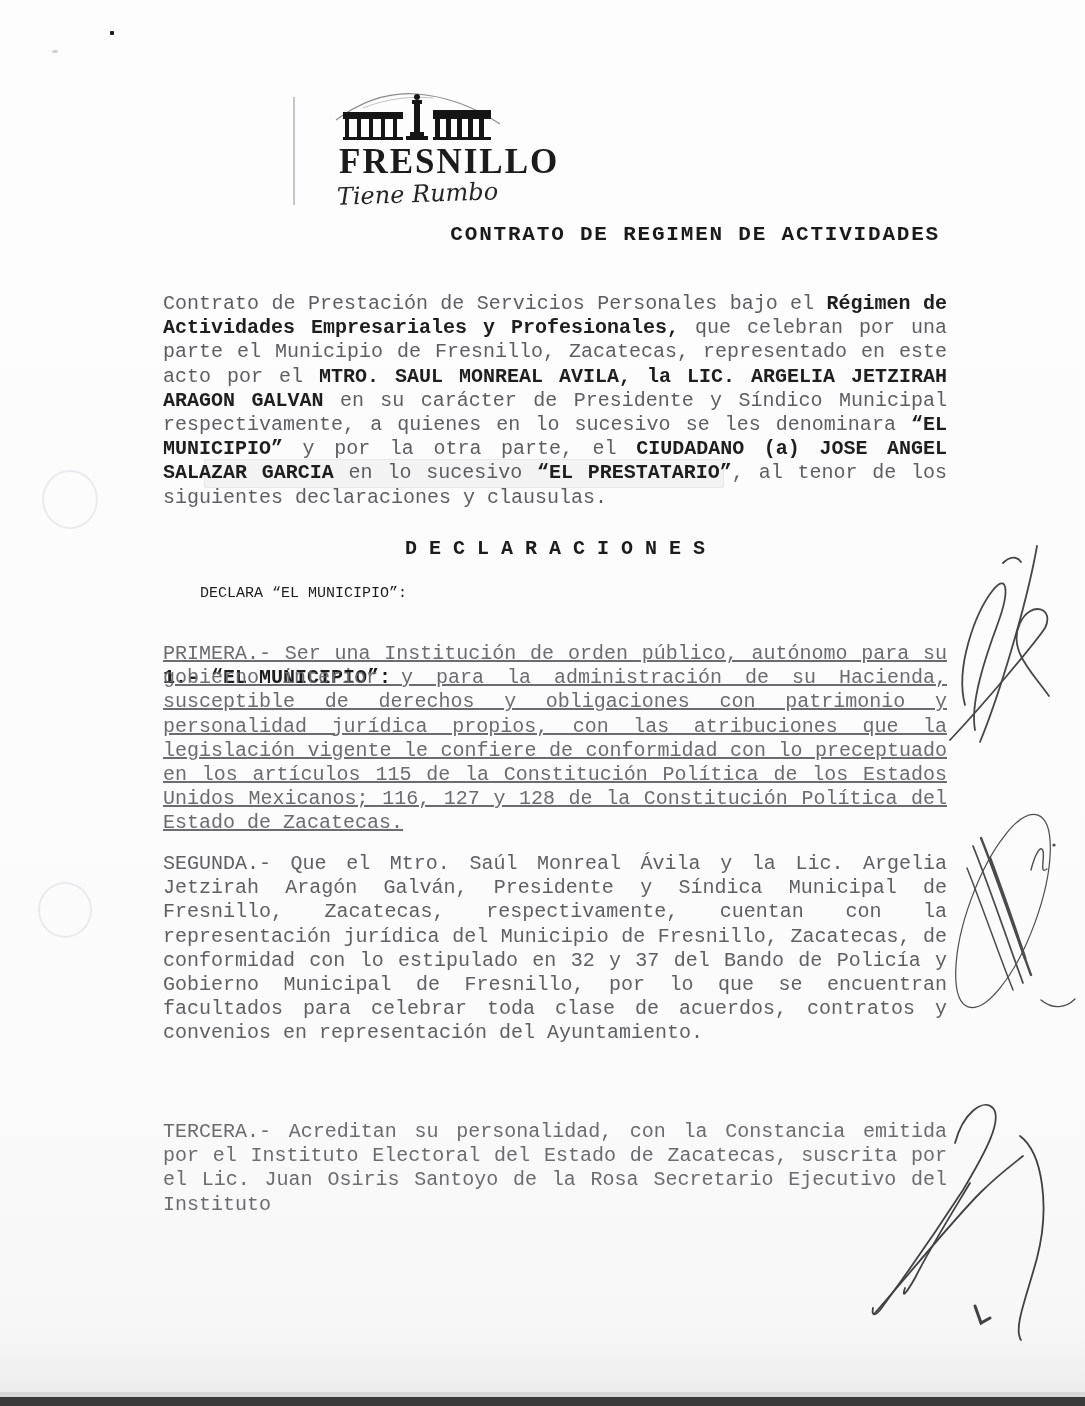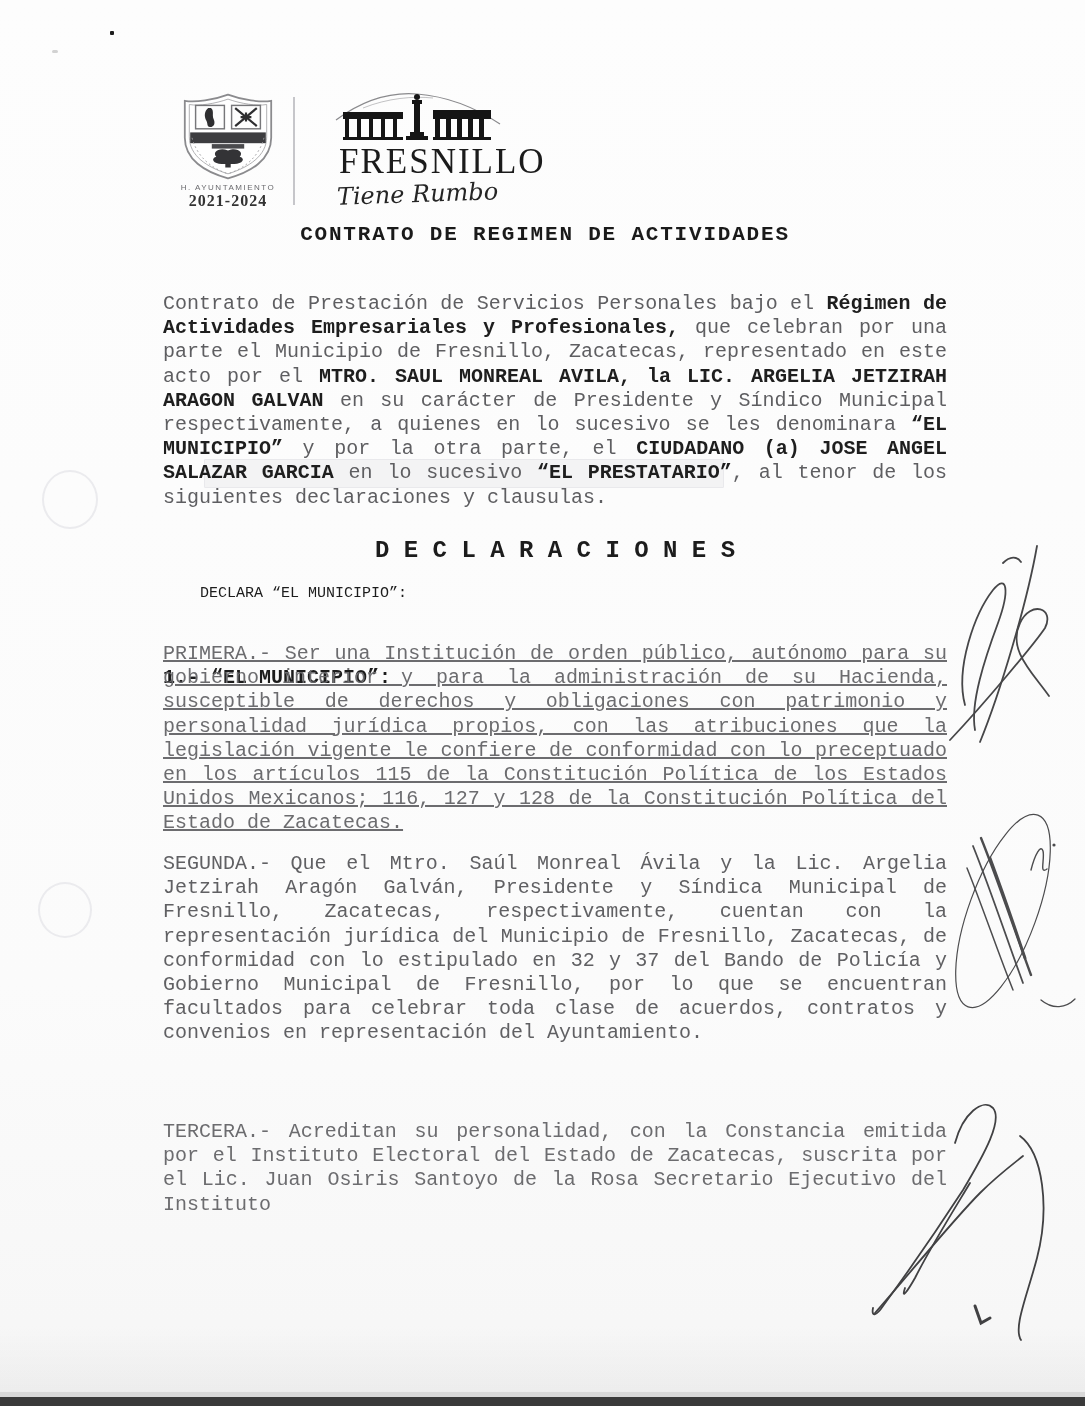--- a/index.html
+++ b/index.html
@@ -10,31 +10,31 @@
     font-family:"Liberation Mono","DejaVu Sans Mono",monospace;
   }
   
   .crest{position:absolute;left:168px;top:90px;width:120px;height:116px;text-align:center;}
   .crest svg{display:block;margin:0 auto;}
   .crest-l1{font-family:"Liberation Sans",sans-serif;font-size:8px;letter-spacing:1.5px;color:#6a6a6e;margin-top:1px;white-space:nowrap;}
   .crest-l2{font-family:"Liberation Serif","DejaVu Serif",serif;font-size:16px;font-weight:bold;color:#333;letter-spacing:1px;margin-top:0px;}
   .logo-divider{position:absolute;left:293px;top:97px;width:2px;height:108px;background:#c6c6ca;}
   .brand{position:absolute;left:305px;top:88px;width:225px;text-align:center;}
   .brand svg{display:block;margin:0 auto;}
-  .brand-name{font-family:"Liberation Serif","DejaVu Serif",serif;font-size:35px;font-weight:400;letter-spacing:2px;color:#1b1b1b;line-height:36px;white-space:nowrap;margin-left:34px;}
+  .brand-name{font-family:"Liberation Serif","DejaVu Serif",serif;font-size:35px;font-weight:700;letter-spacing:2px;color:#1b1b1b;line-height:36px;white-space:nowrap;margin-left:34px;}
   .brand-tagline{font-family:"DejaVu Serif","Liberation Serif",serif;font-style:italic;font-size:24px;color:#252525;line-height:26px;transform:rotate(-2deg);margin-top:1px;}
   
-  .doc-title{position:absolute;left:150px;top:220px;width:790px;text-align:center;
+  .doc-title{position:absolute;left:150px;top:220px;width:790px;text-align:right;
     font-size:21px;font-weight:bold;color:#1a1a1a;letter-spacing:1.8px;line-height:30px;}
   .para{position:absolute;left:163px;width:784px;font-size:20px;line-height:24.2px;
     text-align:justify;color:#5e5e61;}
   .para .bold-seg{font-weight:bold;color:#1e1e1e;}
   .intro{top:292px;}
   .h-declaraciones{position:absolute;left:163px;top:537px;width:784px;text-align:center;
-    font-size:24px;font-weight:bold;color:#1c1c1c;}
+    font-size:20px;font-weight:bold;color:#1c1c1c;}
   .h-declara{position:absolute;left:200px;top:585px;font-size:15px;font-weight:normal;color:#1c1c1c;}
   .h-clause1{position:absolute;left:163px;top:634px;font-size:20px;font-weight:bold;color:#1c1c1c;margin-top:32px;}
   .p-primera{top:642px;color:#6c6c6f;text-decoration:underline;}
   .p-segunda{top:852px;color:#606063;}
   .p-tercera{top:1120px;color:#6c6c6f;}
   
   .tape{position:absolute;left:204px;top:459px;width:518px;height:27px;
     background:#f3f3f4;border:1px solid #e9e9ec;border-radius:1px;}
   .punch{position:absolute;border:2px solid #ebebee;border-radius:50%;}
   .punch-1{left:42px;top:470px;width:52px;height:55px;}
@@ -51,38 +51,20 @@
 <body>
 
 <div class="page">
 
   <div class="speck-1"></div>
   <div class="speck-2"></div>
   <div class="punch punch-1"></div>
   <div class="punch punch-2"></div>
   <div class="tape"></div>
 
-  <div class="crest">
-    <svg width="108" height="92" viewBox="0 0 120 100">
-      <path d="M60,4 C44,10 24,13 12,11 L12,52 C12,76 34,90 60,97 C86,90 108,76 108,52 L108,11 C96,13 76,10 60,4 Z" fill="#ffffff" stroke="#8b8b8e" stroke-width="2"></path>
-      <path d="M60,9 C46,14 28,17 17,15 L17,51 C17,72 37,85 60,92 C83,85 103,72 103,51 L103,15 C92,17 74,14 60,9 Z" fill="none" stroke="#a9a9ac" stroke-width="1"></path>
-      <rect x="24" y="16" width="32" height="26" fill="#fdfdfd" stroke="#77777a" stroke-width="1.6"></rect>
-      <rect x="64" y="16" width="32" height="26" fill="#fdfdfd" stroke="#77777a" stroke-width="1.6"></rect>
-      <path d="M38,19 C34,22 33,28 36,33 C38,37 36,39 40,40 C45,40 46,35 44,31 C42,27 45,22 41,19 Z" fill="#2e2e30"></path>
-      <path d="M68,19 L92,39 M92,19 L68,39 M80,24 L80,34 M74,29 L86,29" stroke="#2e2e30" stroke-width="2.4" fill="none"></path>
-      <rect x="18" y="46" width="84" height="12" fill="#3d3d40"></rect>
-      <rect x="42" y="59" width="36" height="5" fill="#4a4a4d"></rect>
-      <path d="M60,66 C50,62 42,68 47,73 C40,75 44,81 53,81 L67,81 C76,81 80,75 73,73 C78,68 70,62 60,66 Z" fill="#333336"></path>
-      <rect x="57" y="80" width="6" height="5" fill="#333336"></rect>
-      <path d="M20,52 C26,74 42,86 60,92" fill="none" stroke="#9c9c9f" stroke-width="1" stroke-dasharray="2,3"></path>
-      <path d="M100,52 C94,74 78,86 60,92" fill="none" stroke="#9c9c9f" stroke-width="1" stroke-dasharray="2,3"></path>
-    </svg>
-    <div class="crest-l1">H. AYUNTAMIENTO</div>
-    <div class="crest-l2">2021-2024</div>
-  </div>
 
   <div class="logo-divider"></div>
 
   <div class="brand">
     <svg width="170" height="56" viewBox="0 0 170 56">
       <path d="M3,32 C30,12 58,4 84,6 C110,8 140,18 167,36" fill="none" stroke="#59595c" stroke-width="1.2" opacity="0.7"></path>
       <path d="M30,20 C55,10 80,8 100,10" fill="none" stroke="#6a6a6d" stroke-width="0.8" opacity="0.5"></path>
       <rect x="10" y="24" width="60" height="7" fill="#151515"></rect>
       <rect x="12" y="31" width="4" height="19" fill="#151515"></rect>
       <rect x="24" y="31" width="4" height="19" fill="#151515"></rect>

